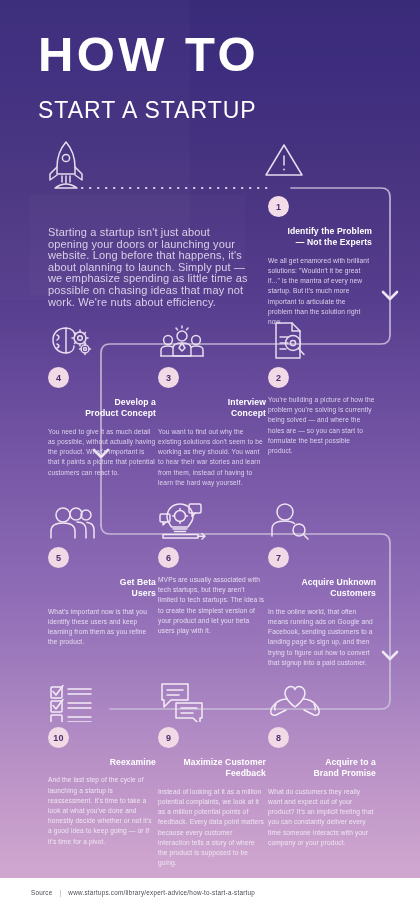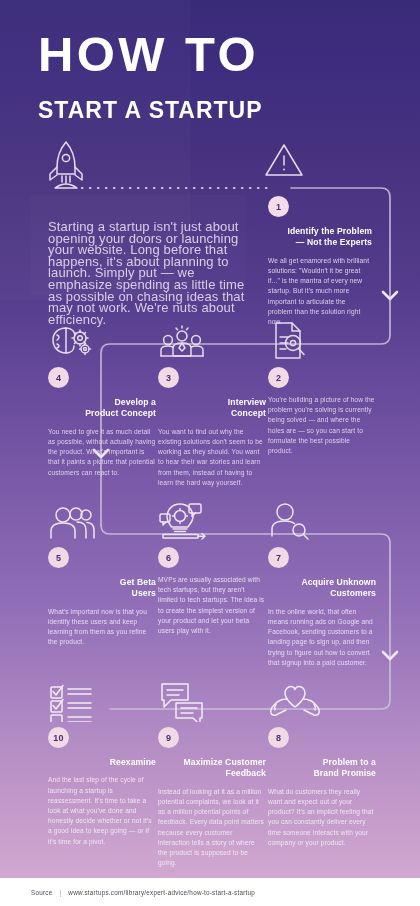--- a/index.html
+++ b/index.html
@@ -64,21 +64,21 @@
     line-height: 52px;
     font-weight: 700;
     letter-spacing: 3.4px;
     color: #ffffff;
     white-space: nowrap;
   }
   .title-sub {
     margin-top: 17px;
     font-size: 23px;
     line-height: 26px;
-    font-weight: 700;
+    font-weight: 400;
     letter-spacing: 1.0px;
     color: #ffffff;
     white-space: nowrap;
   }
 
   
   .path-layer {
     position: absolute;
     left: 0; top: 0;
     width: 420px; height: 878px;
@@ -92,22 +92,22 @@
     width: 205px;
   }
   .lede-title {
     font-size: 19px;
     line-height: 23px;
     font-weight: 700;
     color: #ffffff;
     letter-spacing: 0.2px;
   }
   .lede-body {
-    margin-top: 21px;
-    font-size: 13px;
+    margin-top: 27px;
+    font-size: 11px;
     line-height: 11.6px;
     color: #d8cfe8;
     letter-spacing: 0.15px;
   }
 
   
   .step {
     position: absolute;
     width: 104px;
   }
@@ -422,21 +422,21 @@
             <path d="M27 25 C27 25 17 18 17 11 C17 7 20 4.5 23 4.5 C25 4.5 26.5 6 27 7.5 C27.5 6 29 4.5 31 4.5 C34 4.5 37 7 37 11 C37 18 27 25 27 25 Z"></path>
             <path d="M19 17 Q11 17 6 23 Q2 27 3 31 Q4 34 8 33 L18 28"></path>
             <path d="M8 22 Q6 25 7 28"></path>
             <path d="M35 17 Q43 17 48 23 Q52 27 51 31 Q50 34 46 33 L36 28"></path>
             <path d="M46 22 Q48 25 47 28"></path>
           </g>
         </svg>
       </div>
       <div class="badge">8</div>
       <div class="step-title">
-        <div>Problem to a</div>
+        <div>Acquire to a</div>
         <div>Brand Promise</div>
       </div>
       <div class="step-body">What do customers they really want and expect out of your product? It's an implicit feeling that you can constantly deliver every time someone interacts with your company or your product.</div>
     </div>
 
   </div>
 
   <div class="footer">
     <div class="footer-inner">
       <span>Source</span>

